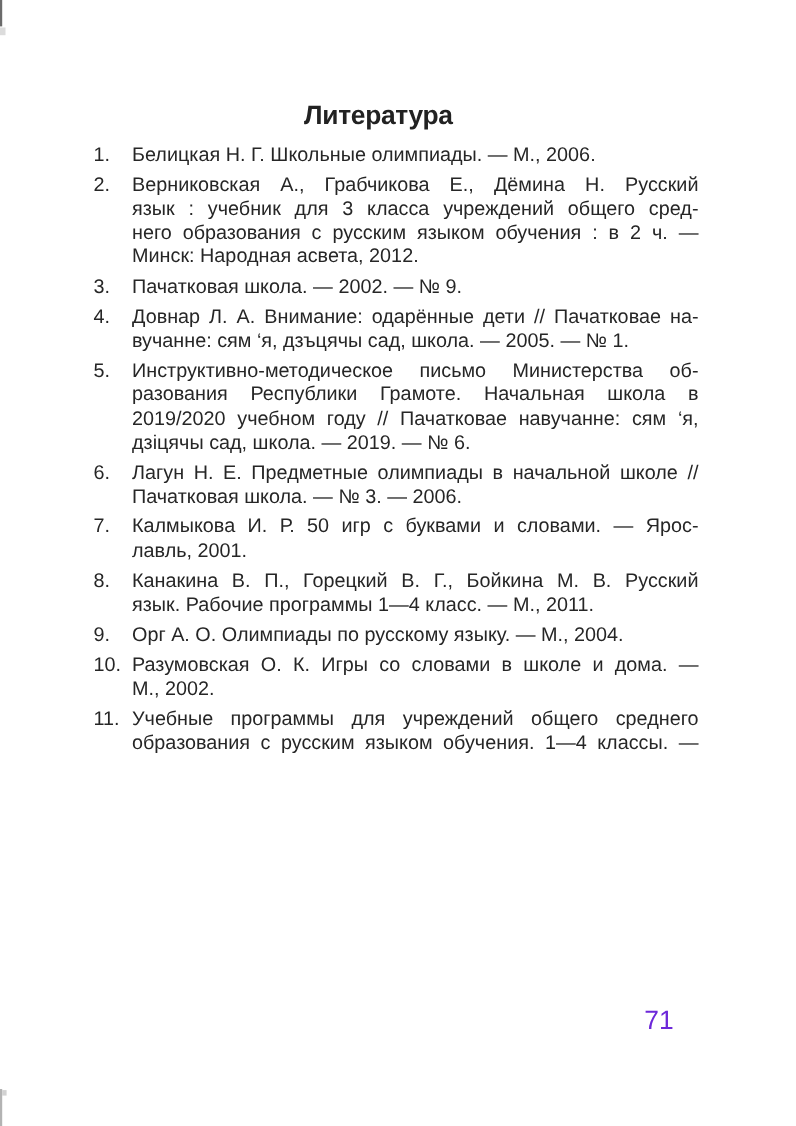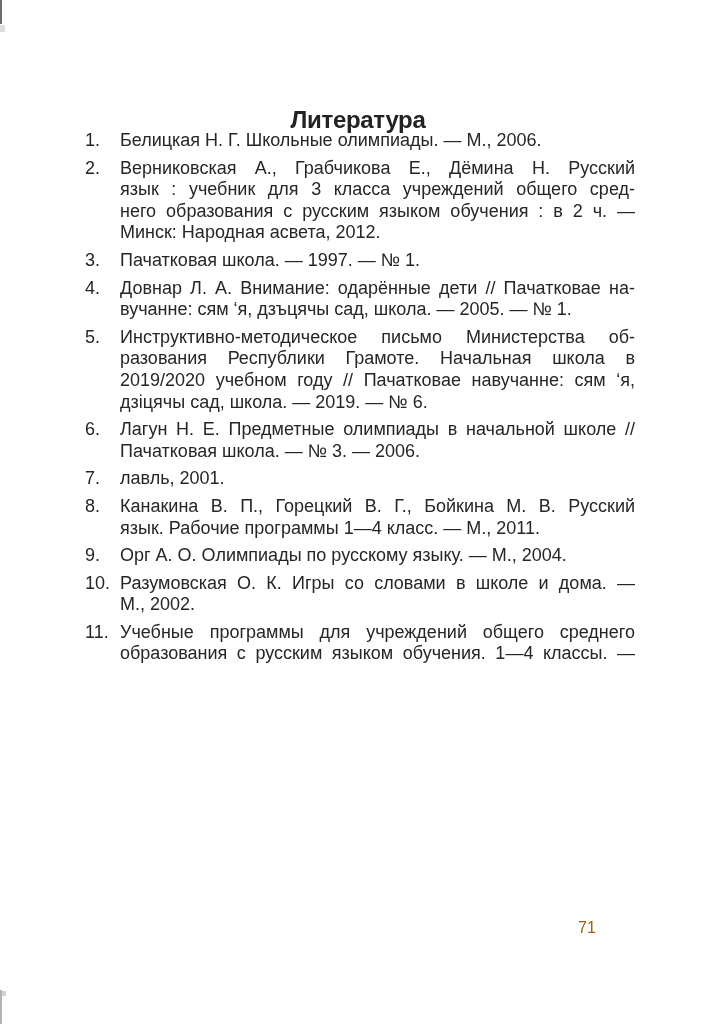--- a/index.html
+++ b/index.html
@@ -14,21 +14,21 @@
     background: #ffffff;
     font-family: "Liberation Sans", sans-serif;
     color: #262626;
     overflow: hidden;
   }
   .title {
     position: absolute;
     top: 90px;
     left: 0;
     width: 680px;
-    margin: 18px;
+    margin: 4px;
     text-align: center;
     font-size: 24px;
     line-height: 24px;
     font-weight: bold;
     letter-spacing: -0.3px;
     color: #222222;
   }
   .refs {
     position: absolute;
     top: 130px;
@@ -51,26 +51,26 @@
   .txt {
     width: 515px;
   }
   .line.j {
     text-align: justify;
     text-align-last: justify;
   }
   .pagenum {
     position: absolute;
     top: 917px;
-    left: 562px;
+    left: 574px;
     width: 50px;
     text-align: center;
-    font-size: 16px;
+    font-size: 24px;
     line-height: 21px;
-    color: #a16207;
+    color: #6d28d9;
   }
   .edge-top-line {
     position: absolute;
     left: 0;
     top: 0;
     width: 2px;
     height: 24px;
     background: #6b6b6b;
   }
   .edge-top-speck {
@@ -117,21 +117,21 @@
         <div class="txt">
           <div class="line j">Верниковская А., Грабчикова Е., Дёмина Н. Русский</div>
           <div class="line j">язык : учебник для 3 класса учреждений общего сред-</div>
           <div class="line j">него образования с русским языком обучения : в 2 ч. —</div>
           <div class="line">Минск: Народная асвета, 2012.</div>
         </div>
       </li>
       <li class="ref">
         <div class="num">3.</div>
         <div class="txt">
-          <div class="line">Пачатковая школа. — 1997. — № 1.</div>
+          <div class="line">Пачатковая школа. — 2002. — № 9.</div>
         </div>
       </li>
       <li class="ref">
         <div class="num">4.</div>
         <div class="txt">
           <div class="line j">Довнар Л. А. Внимание: одарённые дети // Пачатковае на-</div>
           <div class="line">вучанне: сям ‘я, дзъцячы сад, школа. — 2005. — № 1.</div>
         </div>
       </li>
       <li class="ref">
@@ -146,20 +146,21 @@
       <li class="ref">
         <div class="num">6.</div>
         <div class="txt">
           <div class="line j">Лагун Н. Е. Предметные олимпиады в начальной школе //</div>
           <div class="line">Пачатковая школа. — № 3. — 2006.</div>
         </div>
       </li>
       <li class="ref">
         <div class="num">7.</div>
         <div class="txt">
+          <div class="line j">Калмыкова И. Р. 50 игр с буквами и словами. — Ярос-</div>
           <div class="line">лавль, 2001.</div>
         </div>
       </li>
       <li class="ref">
         <div class="num">8.</div>
         <div class="txt">
           <div class="line j">Канакина В. П., Горецкий В. Г., Бойкина М. В. Русский</div>
           <div class="line">язык. Рабочие программы 1—4 класс. — М., 2011.</div>
         </div>
       </li>

